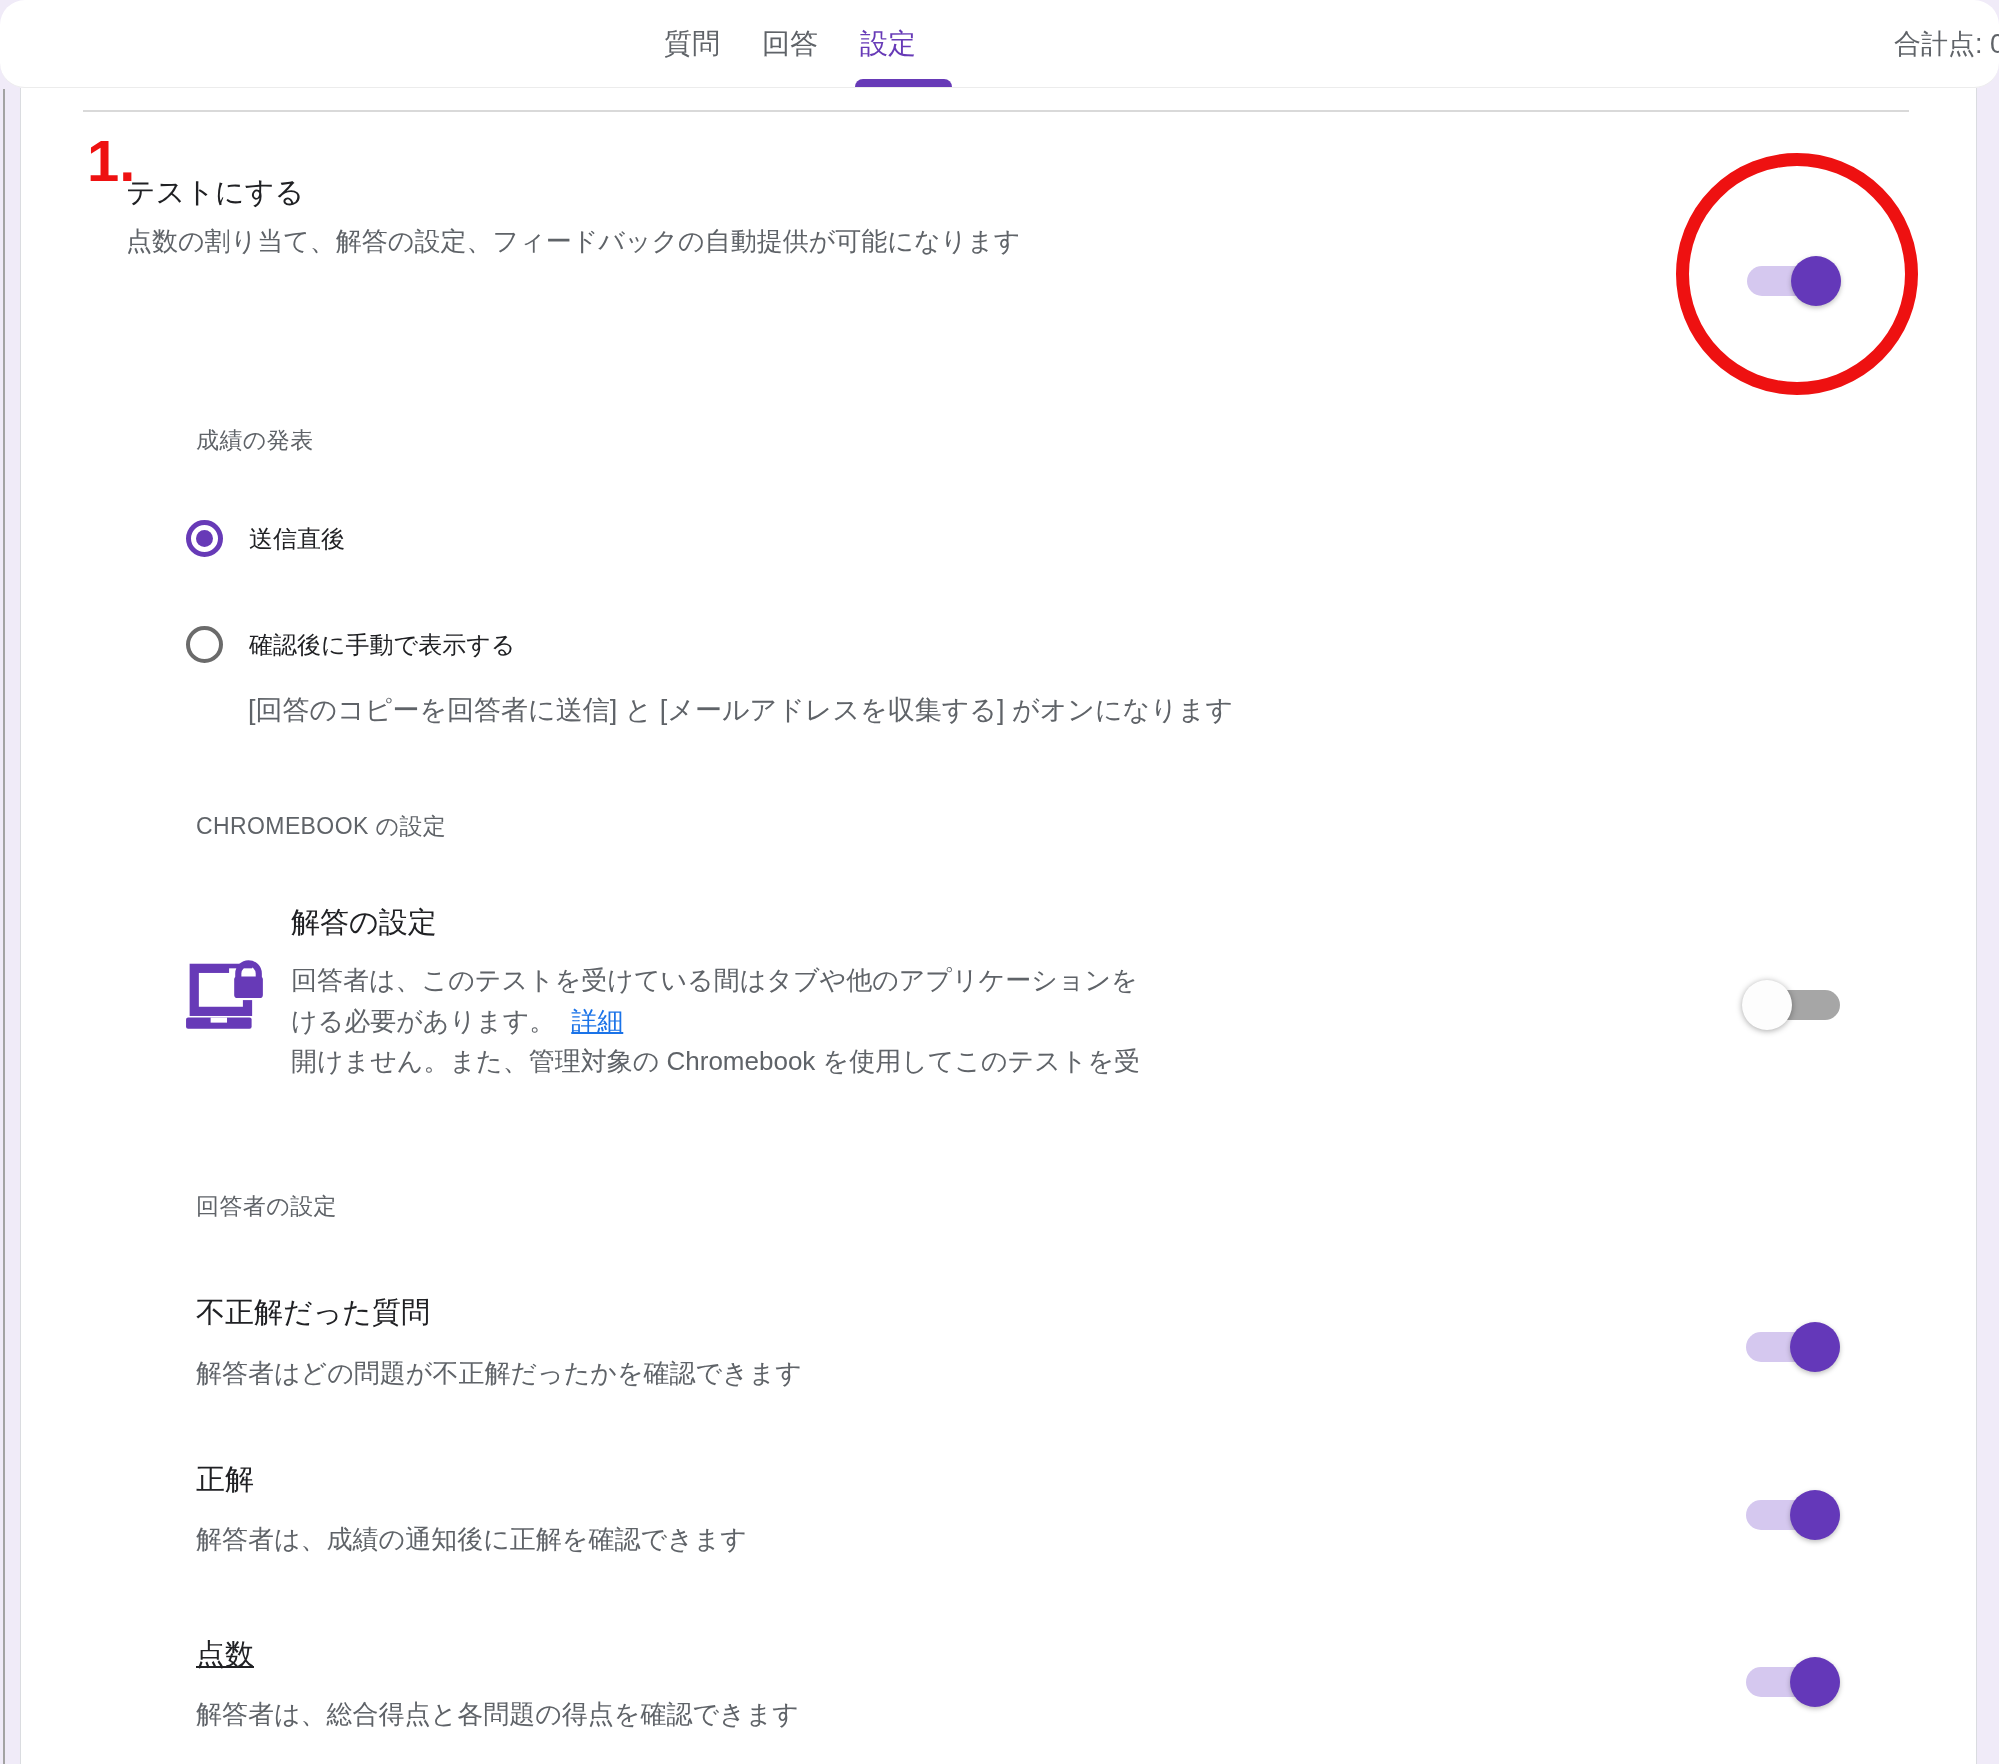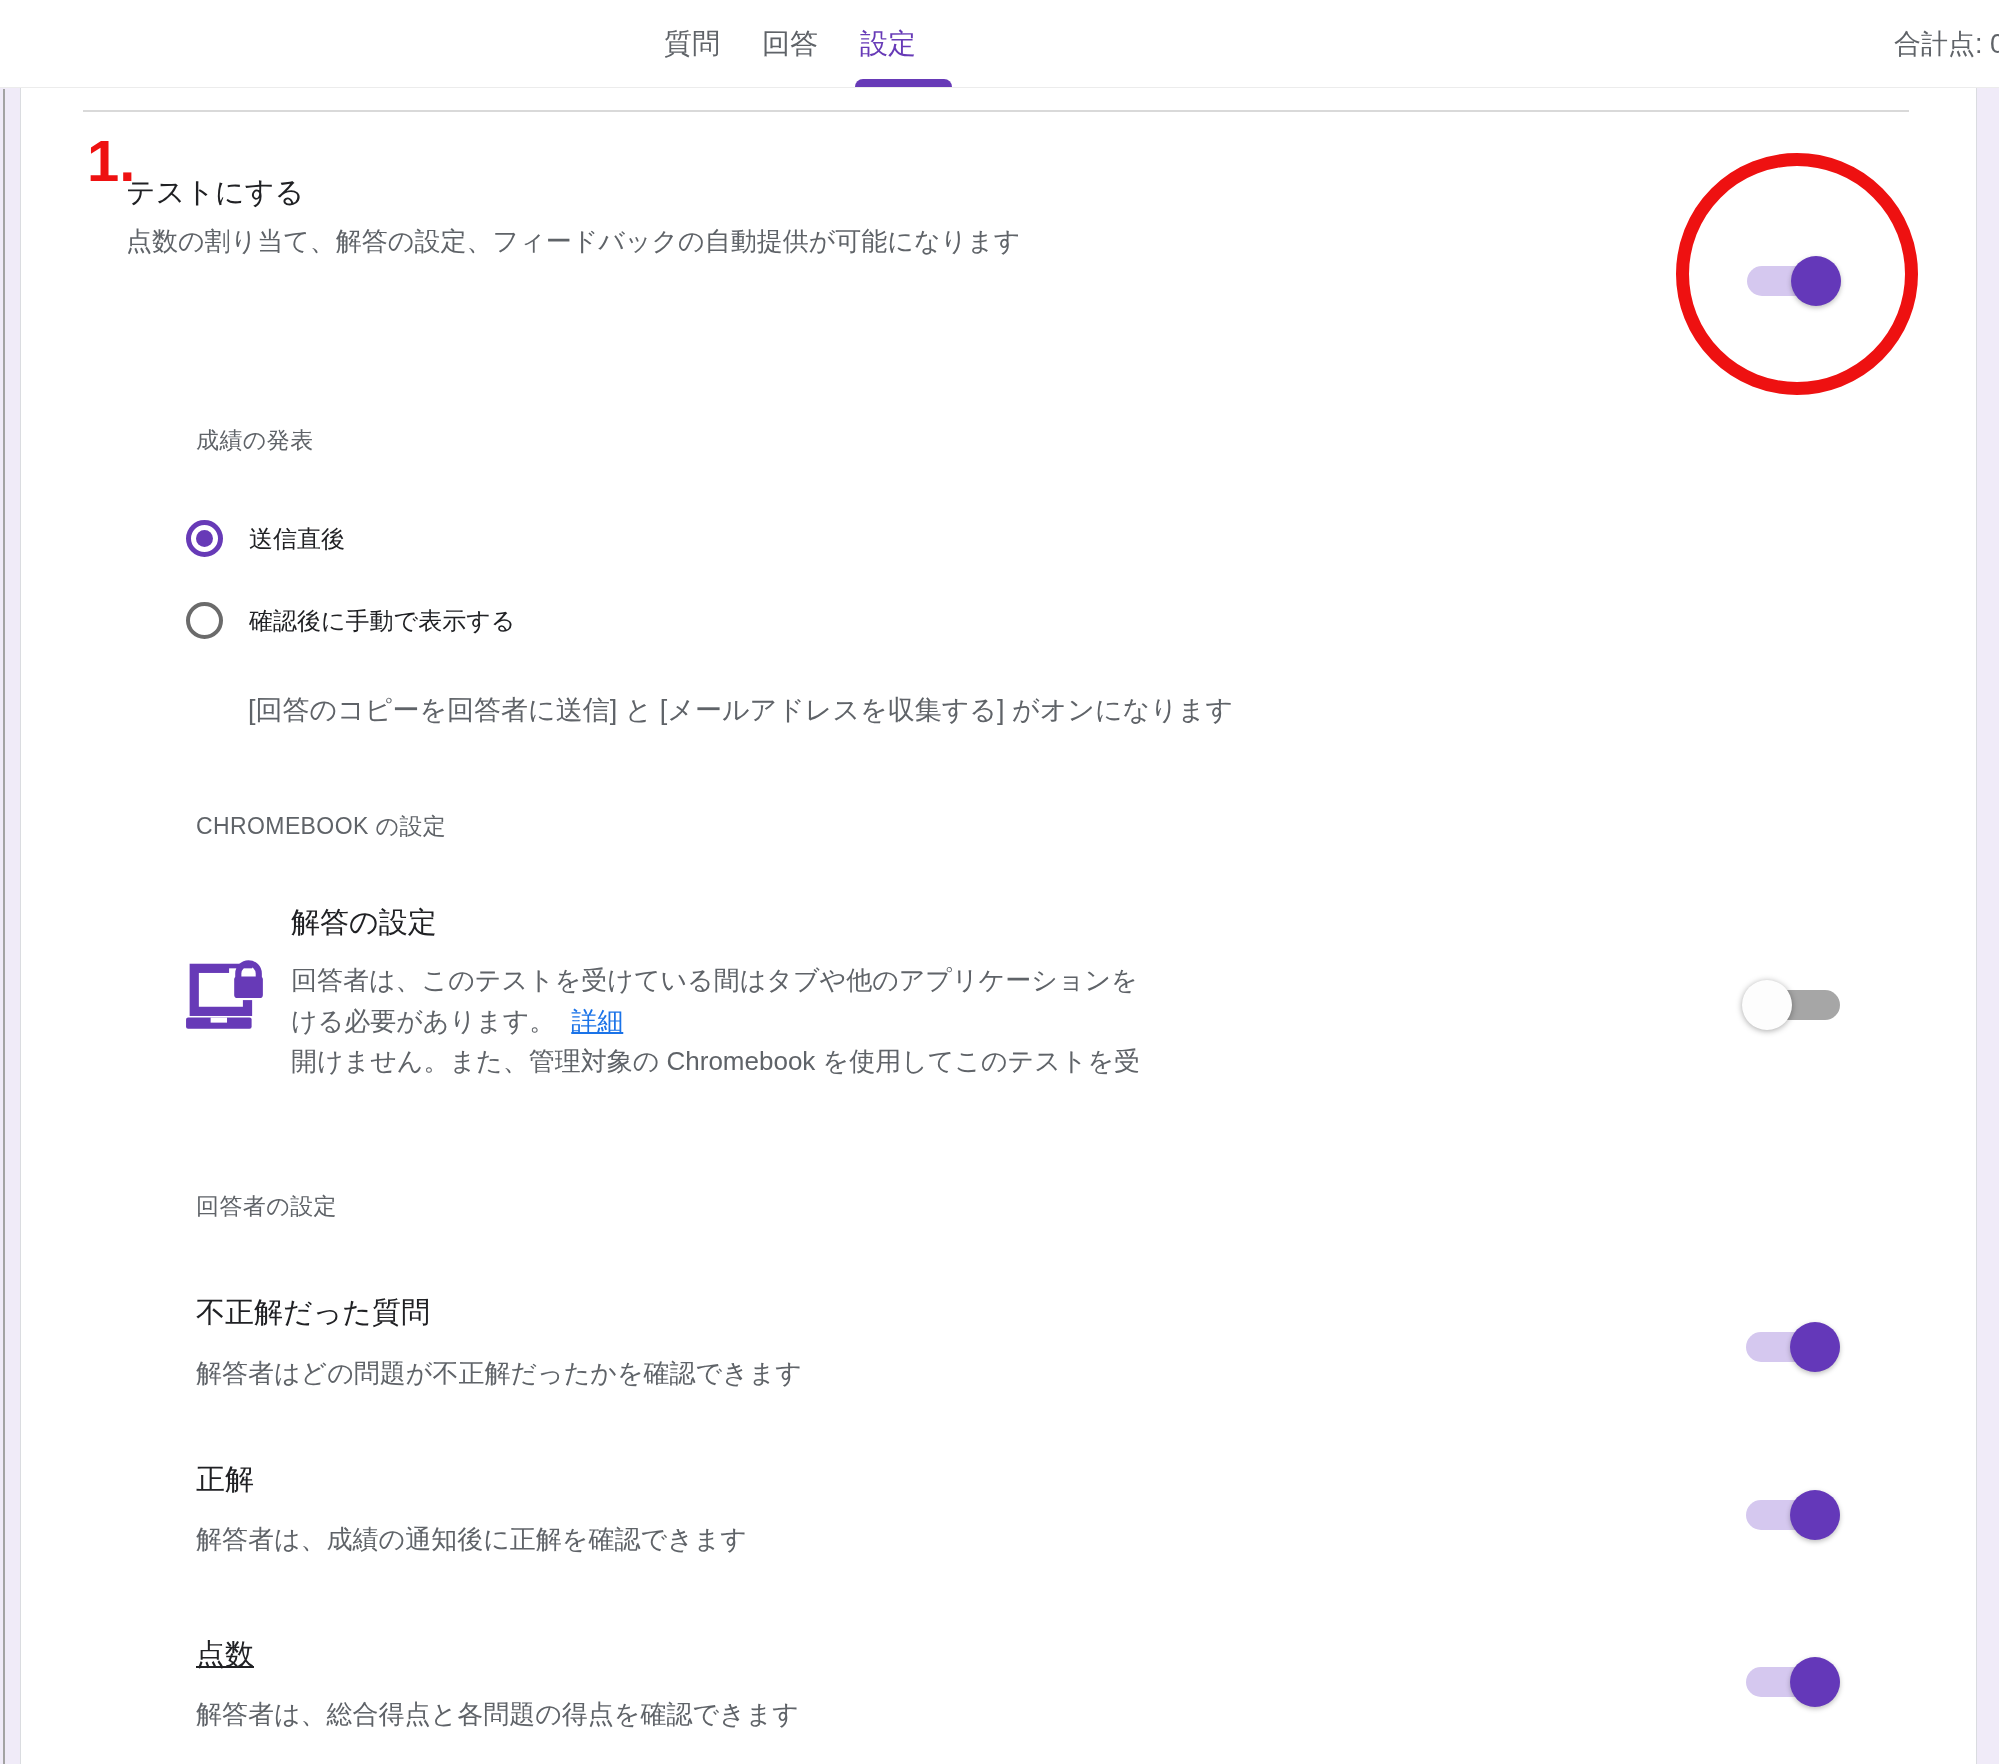--- a/index.html
+++ b/index.html
@@ -7,21 +7,21 @@
   body {
     position:relative;
     background:#f0ebf8;
     font-family:"Liberation Sans","DejaVu Sans",sans-serif;
     color:#202124;
     overflow:hidden;
   }
   
   .topbar {
     position:absolute; left:0; top:0; width:1999px; height:88px;
-    background:#ffffff; border-bottom:1px solid #ececec; z-index:5;
+    background:#ffffff; border-bottom:1px solid #ececec; z-index:5;border-radius:25px;
   }
   .tabs {
     position:absolute; left:664px; top:0; height:88px;
     display:flex; align-items:center; gap:42px;
     font-size:28px; font-weight:500; color:#5f6368;
   }
   .tab { cursor:pointer; white-space:nowrap; }
   .tab.selected { color:#673ab7; }
   .tab-indicator {
     position:absolute; left:855px; bottom:0; width:97px; height:8px;
@@ -108,21 +108,21 @@
 
   <div class="abs section-label" style="left:175px; top:337px;">成績の発表</div>
 
   <div class="radio-row" style="left:165px; top:432px;">
     <span class="radio-circle selected">
       <span class="radio-dot"></span>
     </span>
     <span class="radio-label">送信直後</span>
   </div>
 
-  <div class="radio-row" style="left:165px; top:514px;align-items:center;">
+  <div class="radio-row" style="left:165px; top:538px;align-items:center;">
     <span class="radio-circle unselected"></span>
     <span class="radio-label">確認後に手動で表示する</span>
   </div>
   <div class="abs" style="left:227px; top:604px; font-size:27px; color:#5f6368;">[回答のコピーを回答者に送信] と [メールアドレスを収集する] がオンになります</div>
 
   <div class="abs section-label" style="left:175px; top:723px;">CHROMEBOOK の設定</div>
 
   <div class="abs card-title" style="left:270px; top:815px;">解答の設定</div>
 
   <div class="abs" style="left:165px; top:866px; width:80px; height:84px;">

